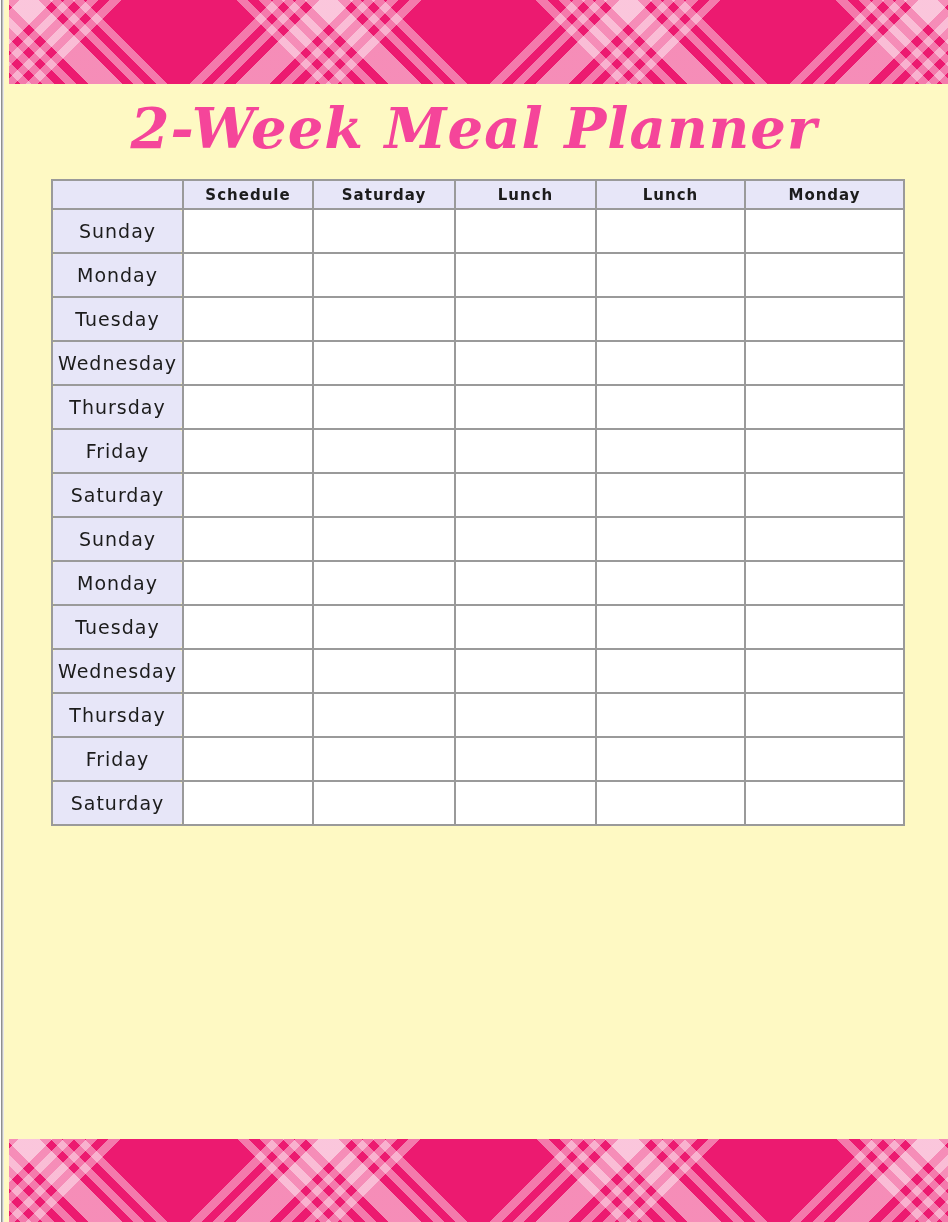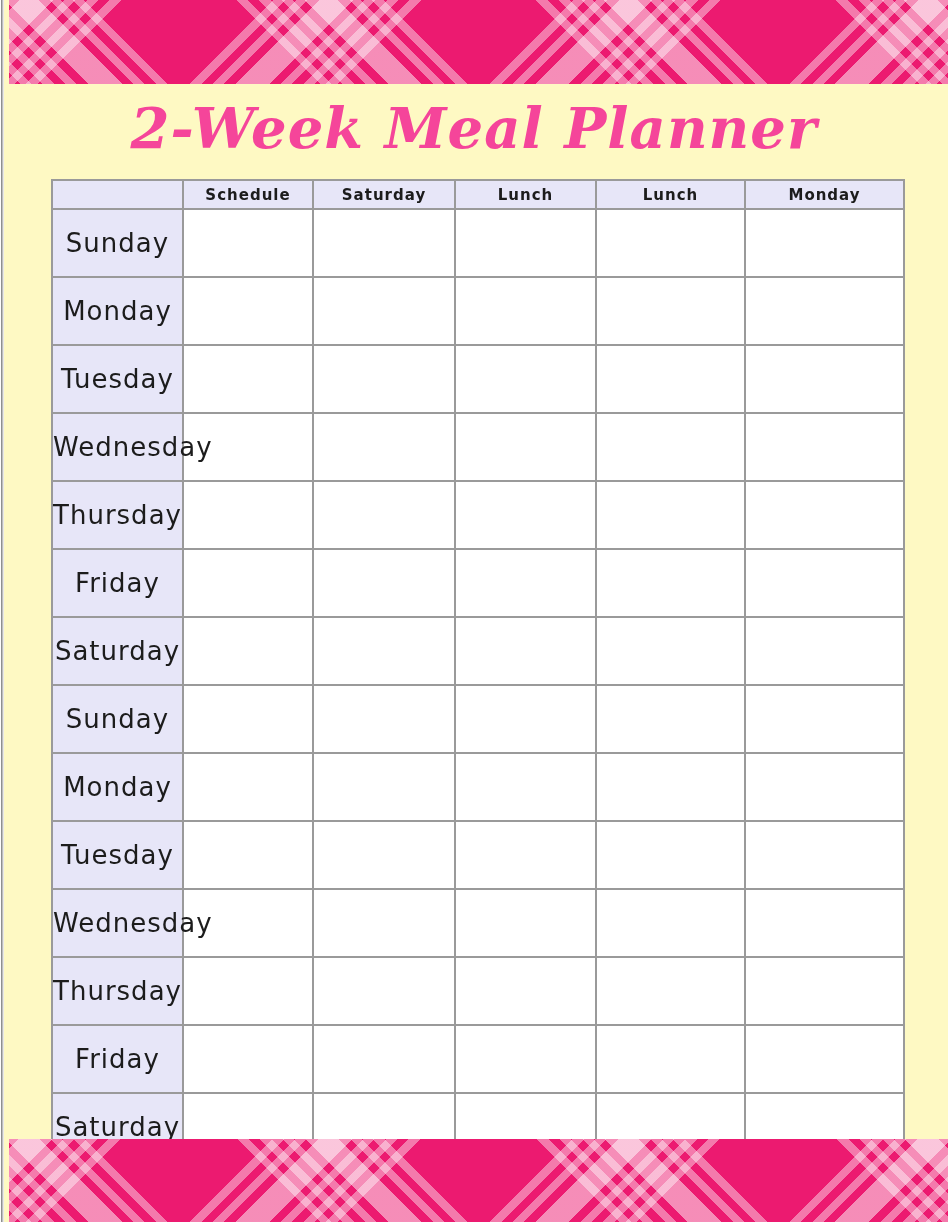--- a/index.html
+++ b/index.html
@@ -86,24 +86,25 @@
     vertical-align:middle;
   }
   table.planner thead th{
     height:29px;
     background:var(--cell-lavender);
     font-size:15px;
     letter-spacing:1px;
     font-weight:bold;
   }
   table.planner tbody th.day-cell{
-    height:68px;
+    height:44px;
     background:var(--cell-lavender);
-    font-size:26px;
+    font-size:19px;
     letter-spacing:1px;
+    border-radius:6px;
   }
   table.planner tbody td.meal-cell{
     background:#ffffff;
   }
 </style>
 </head>
 <body>
 
 <div class="page">
   <div class="edge-line"></div>

